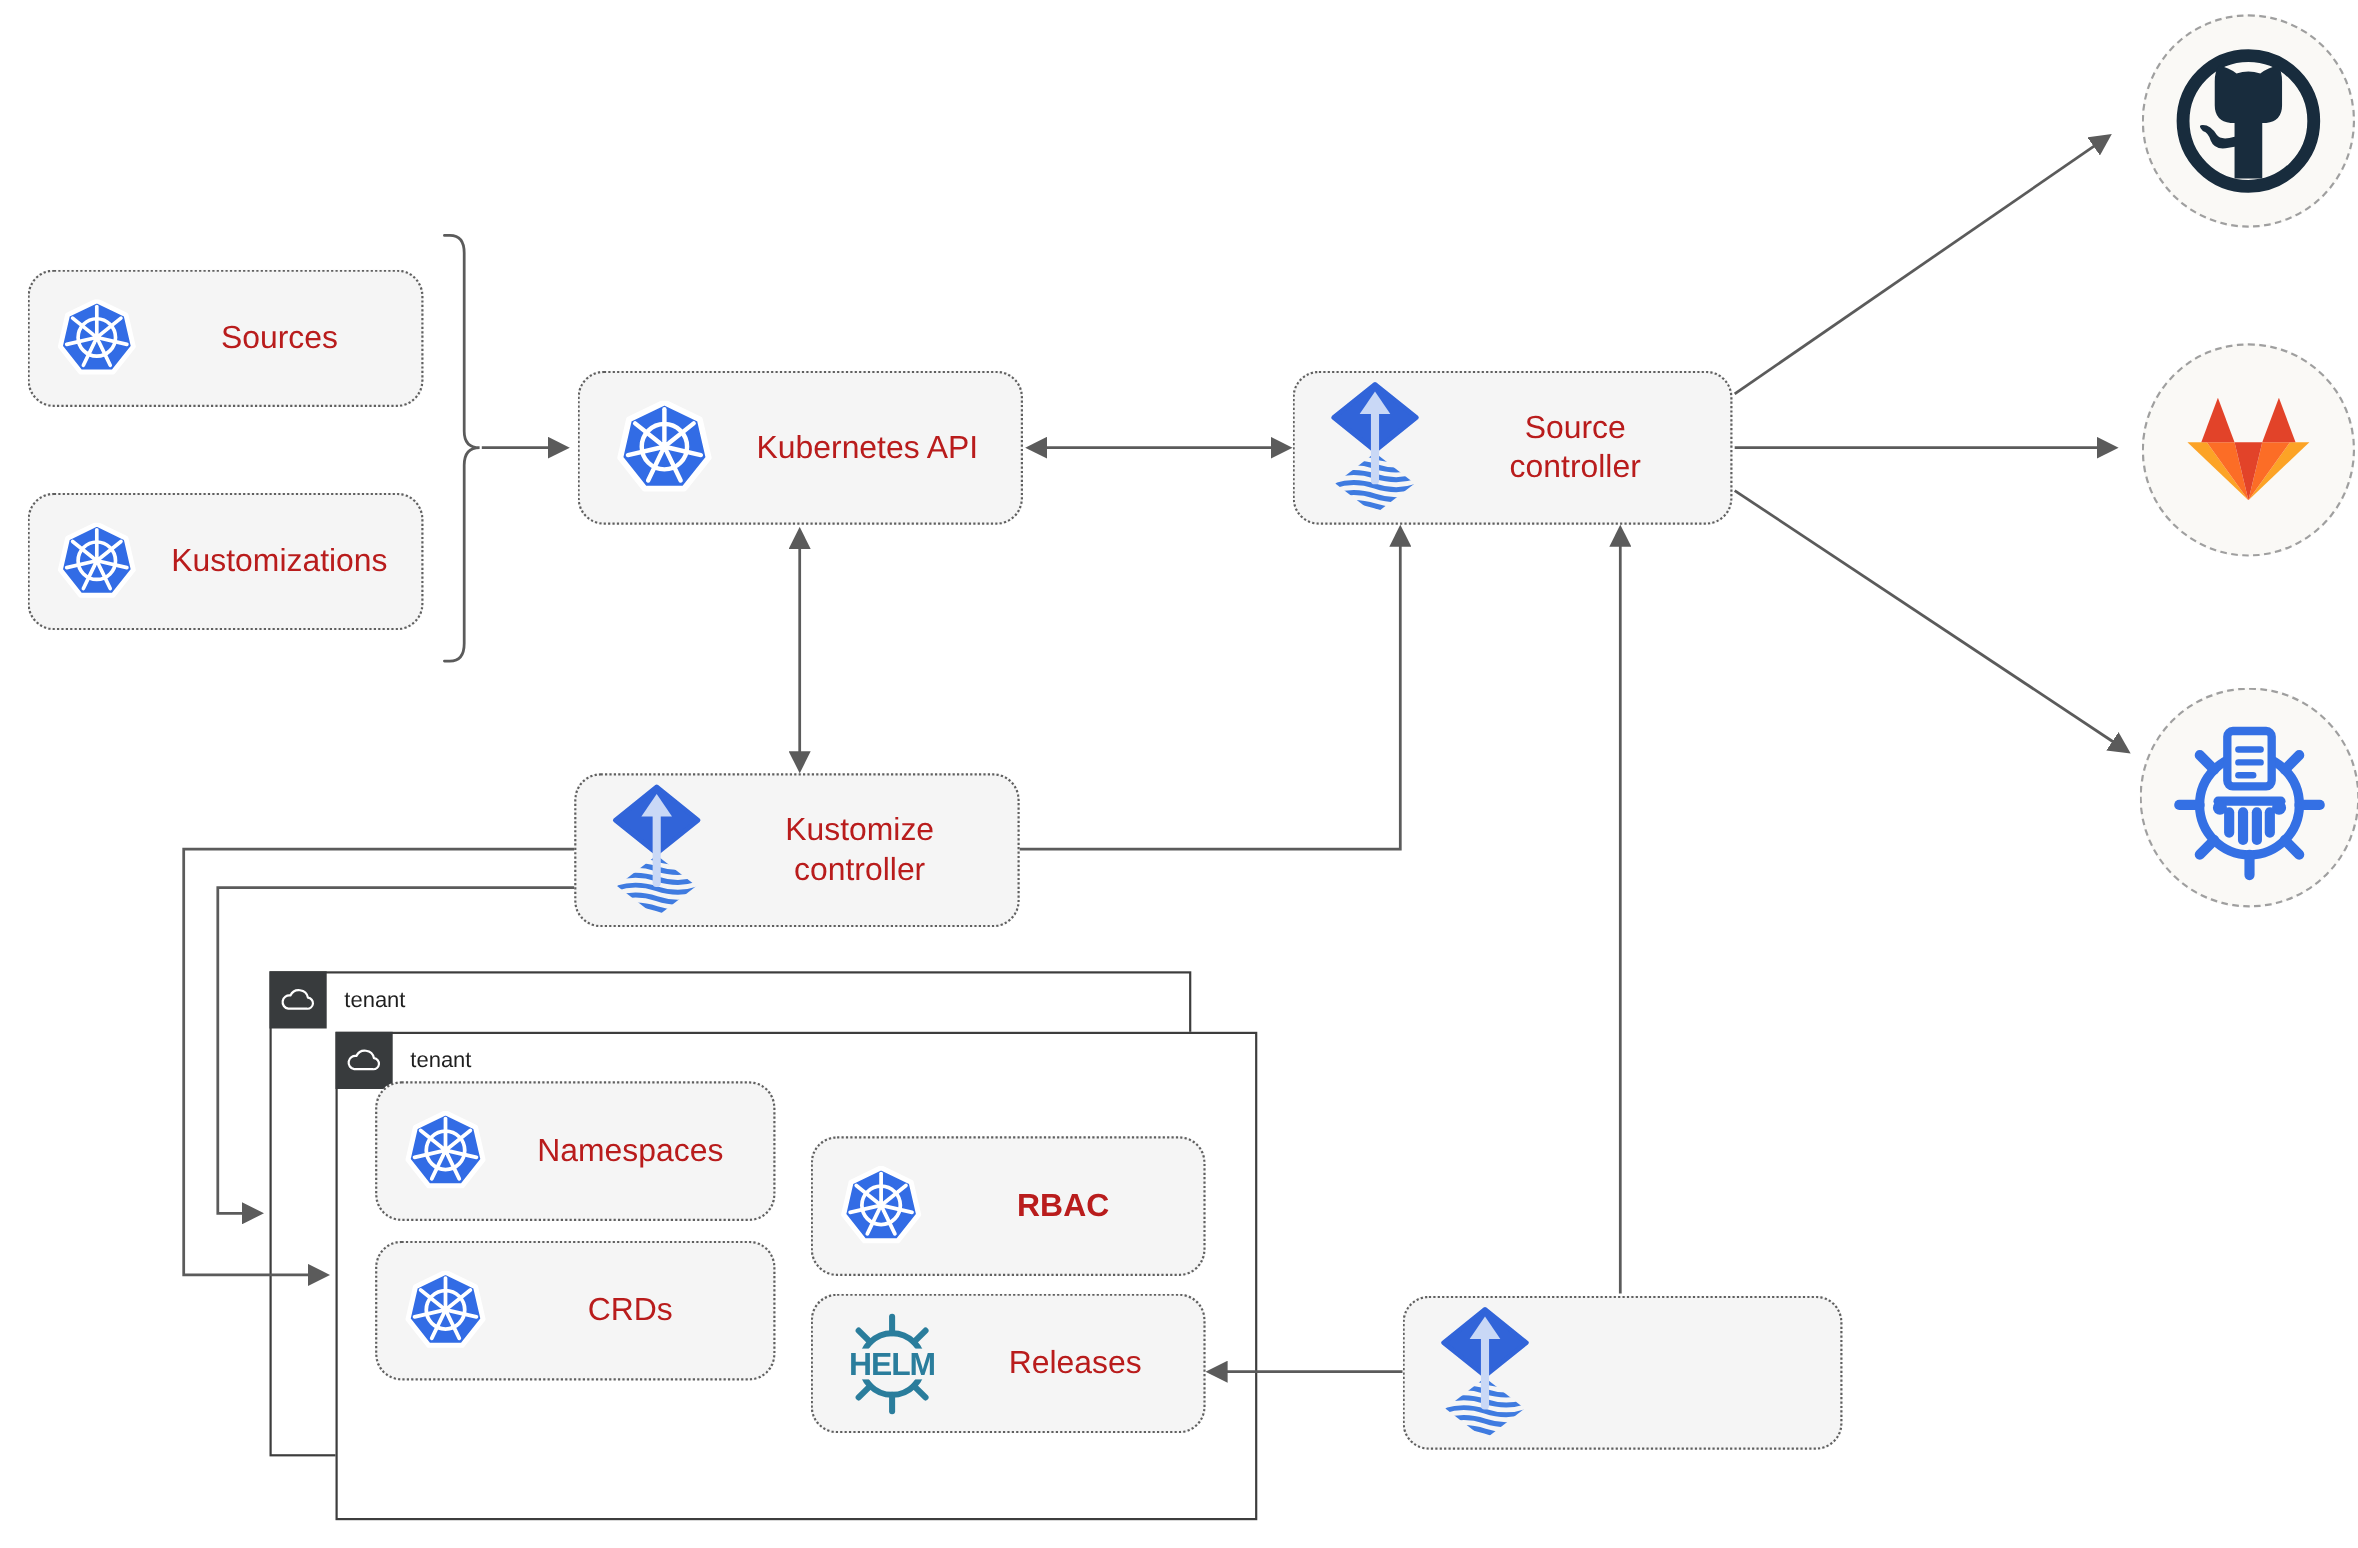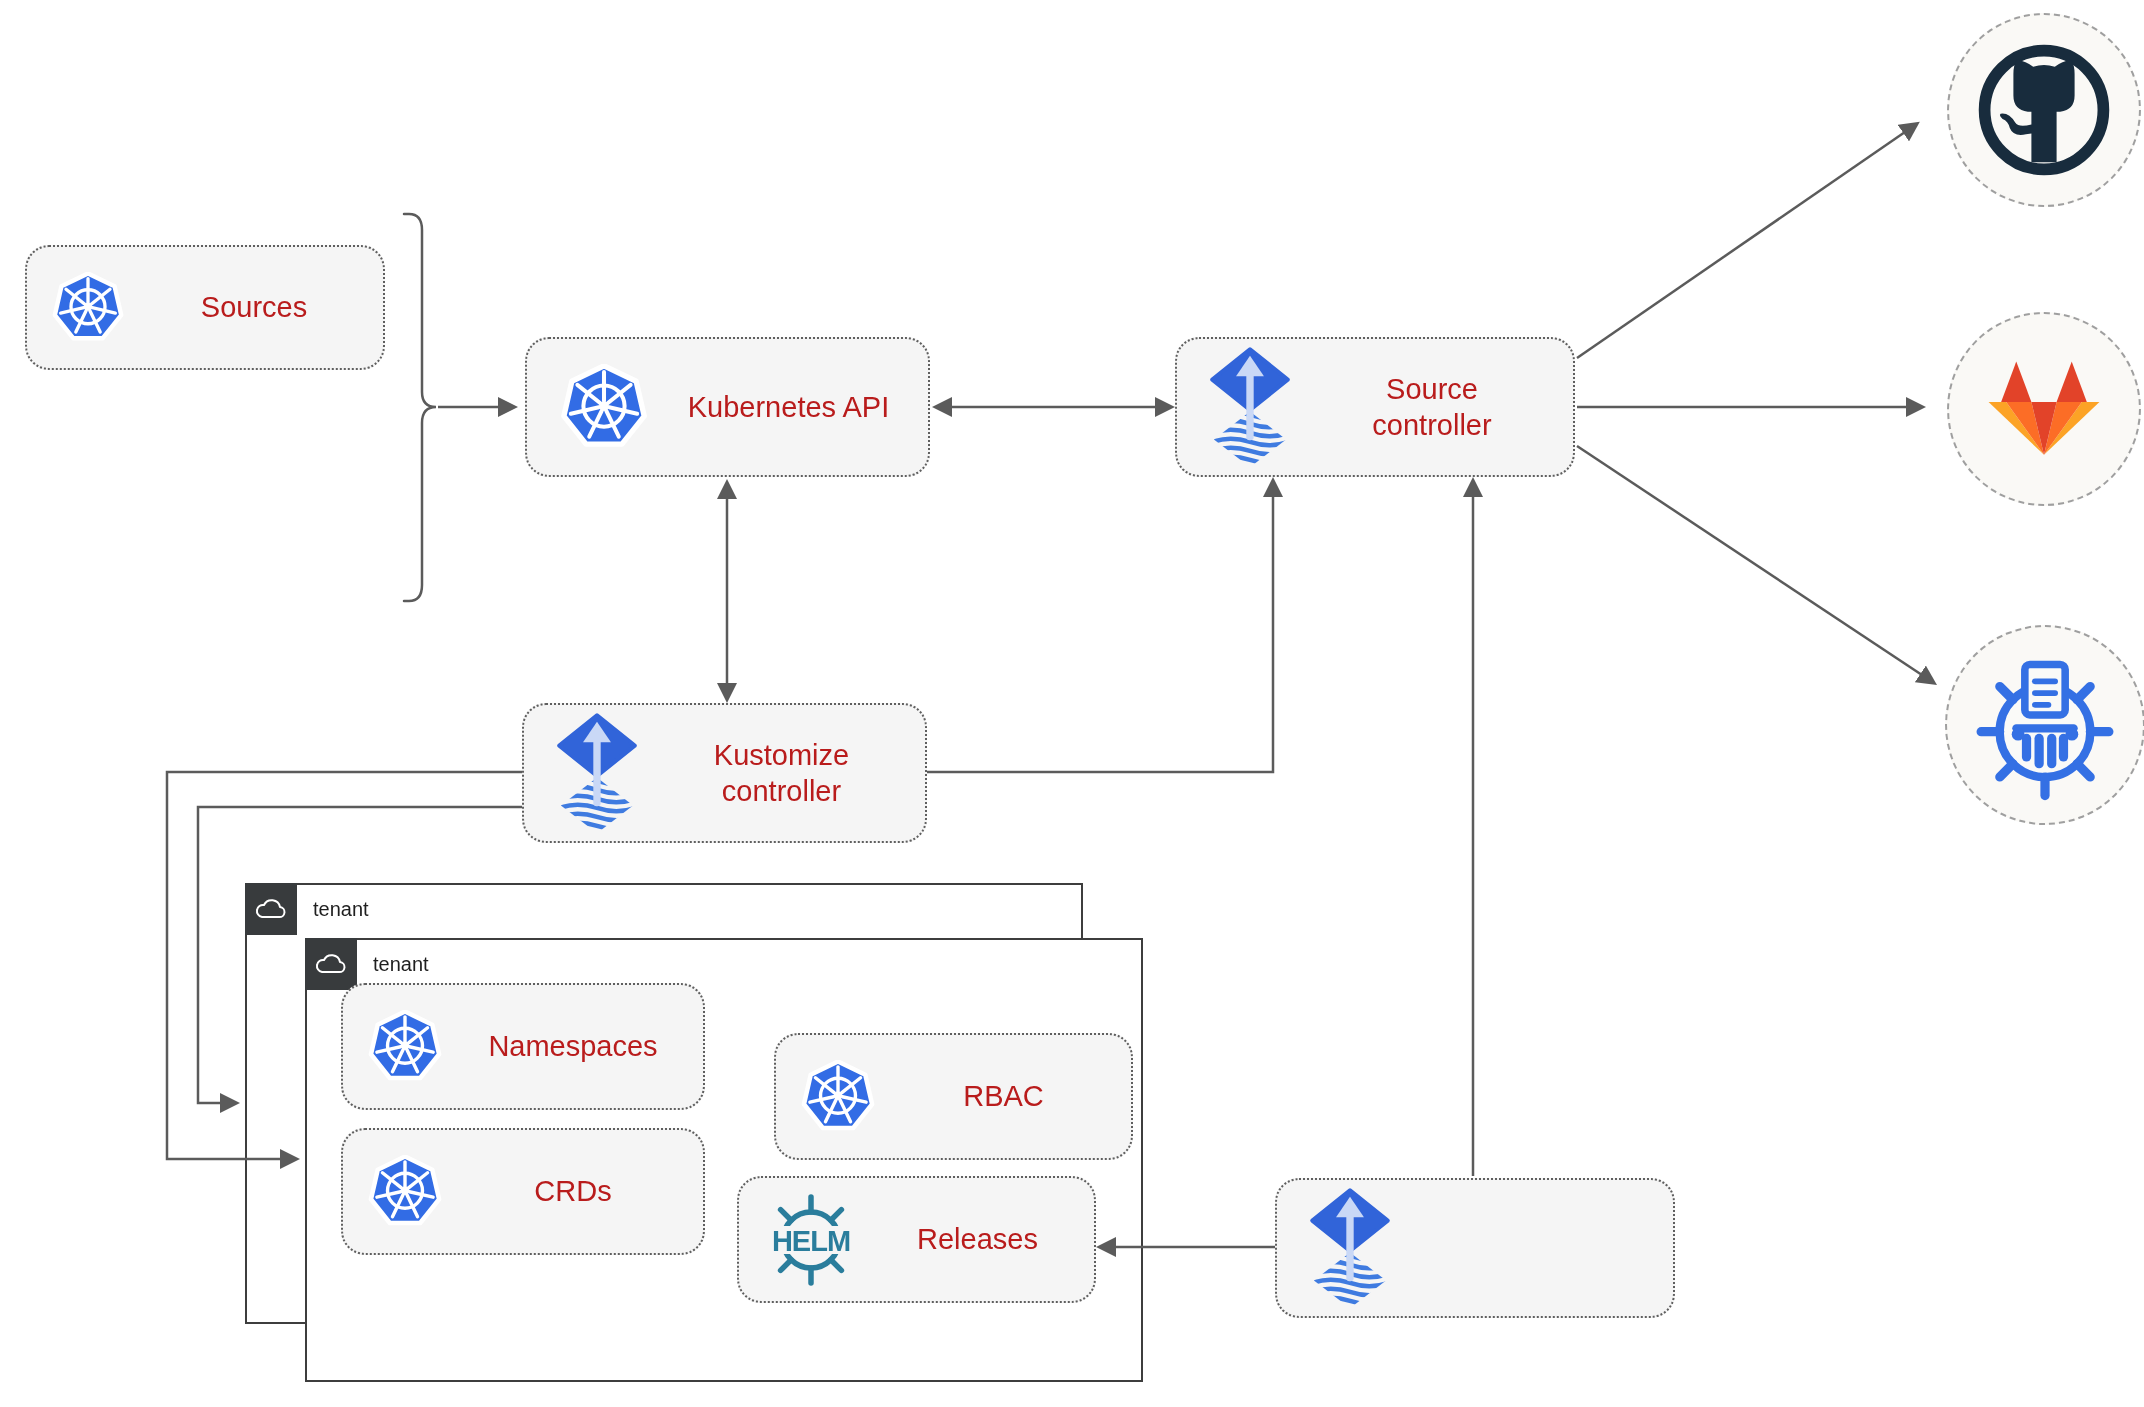--- a/index.html
+++ b/index.html
@@ -151,20 +151,28 @@
 
   <div class="node" style="left:25px;top:245px;width:360px;height:125px;">
     <span class="icon-wrap" style="margin-left:24px;">
       <svg width="74" height="71">
           <use href="#k8s"></use>
         </svg>
       </span>
     <span class="nlabel">Sources</span>
   </div>
 
+  <div class="node" style="left:25px;top:448px;width:360px;height:125px;">
+    <span class="icon-wrap" style="margin-left:24px;">
+      <svg width="74" height="71">
+          <use href="#k8s"></use>
+        </svg>
+      </span>
+    <span class="nlabel">Kustomizations</span>
+  </div>
 
   <div class="node" style="left:525px;top:337px;width:405px;height:140px;">
     <span class="icon-wrap" style="margin-left:32px;">
       <svg width="90" height="86">
           <use href="#k8s"></use>
         </svg>
       </span>
     <span class="nlabel">Kubernetes API</span>
   </div>
 
@@ -196,21 +204,21 @@
 
   <div class="node" style="left:341px;top:983px;width:364px;height:127px;">
     <span class="icon-wrap" style="margin-left:24px;">
       <svg width="76" height="73">
           <use href="#k8s"></use>
         </svg>
       </span>
     <span class="nlabel">Namespaces</span>
   </div>
 
-  <div class="node" style="left:774px;top:1033px;width:359px;height:127px;">
+  <div class="node" style="left:737px;top:1033px;width:359px;height:127px;font-weight:bold;">
     <span class="icon-wrap" style="margin-left:24px;">
       <svg width="76" height="73">
           <use href="#k8s"></use>
         </svg>
       </span>
     <span class="nlabel">RBAC</span>
   </div>
 
   <div class="node" style="left:341px;top:1128px;width:364px;height:127px;">
     <span class="icon-wrap" style="margin-left:24px;">

